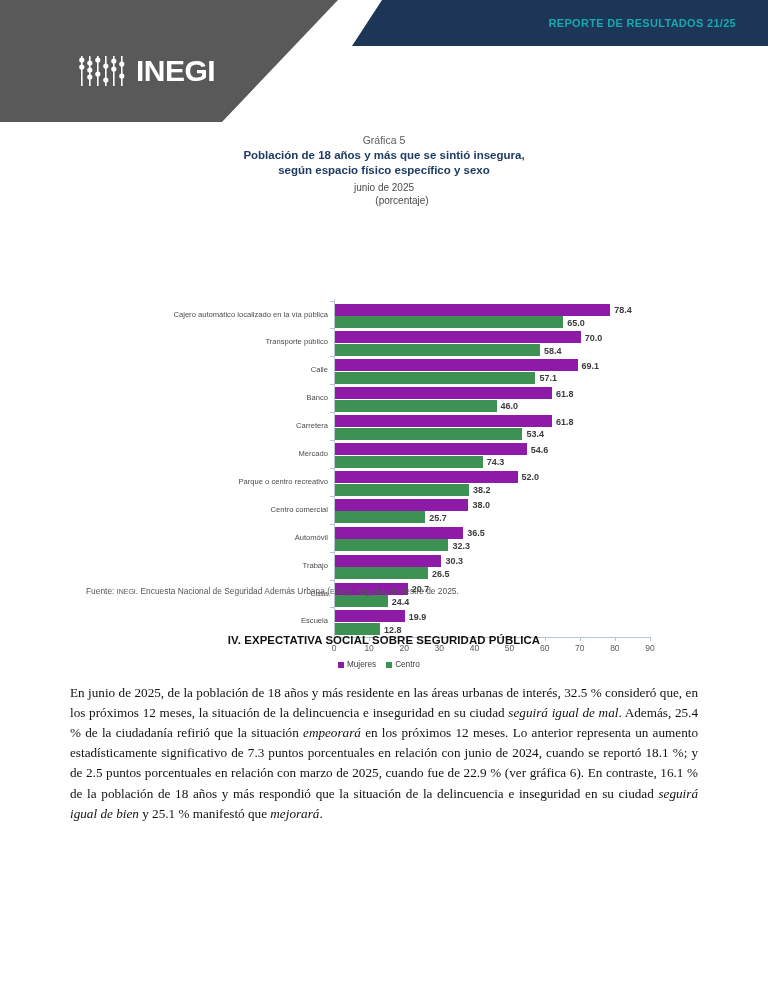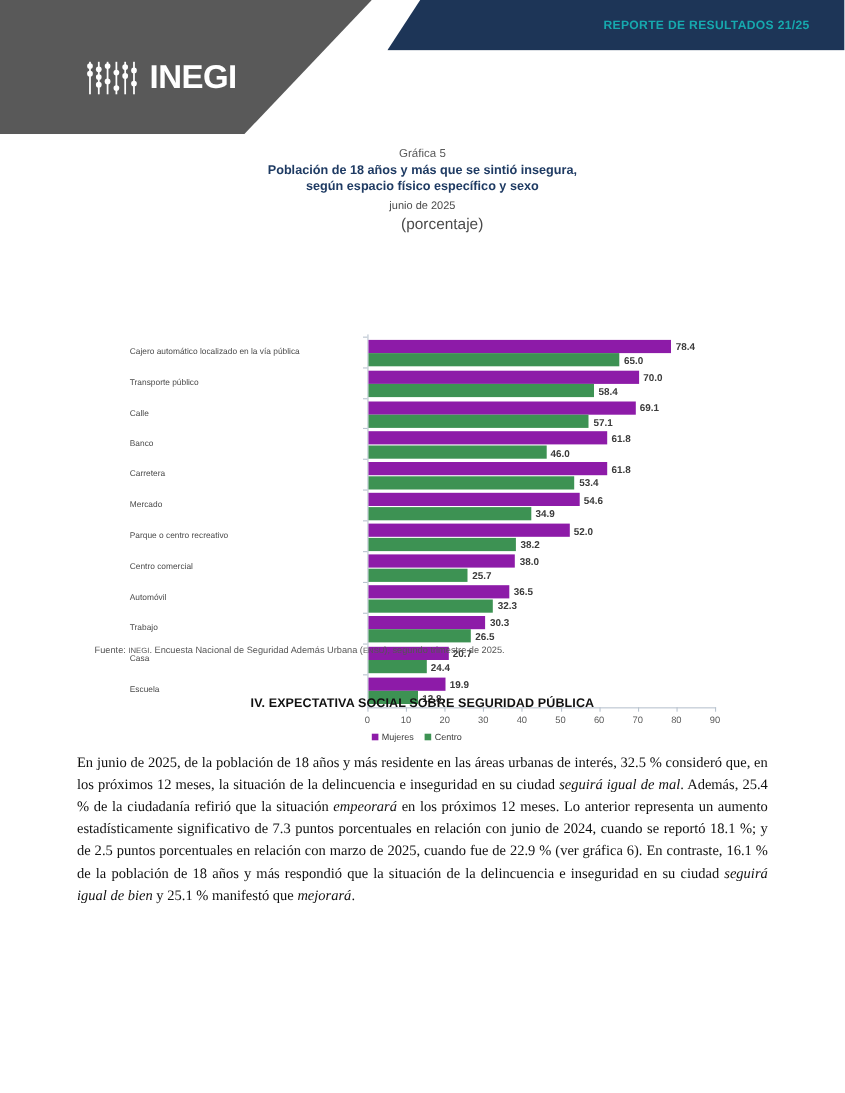--- a/index.html
+++ b/index.html
@@ -38,26 +38,26 @@
   .logo-mark{width:52px;height:30px;}
   .logo-word{color:#fff;font-weight:bold;font-size:30px;letter-spacing:-0.5px;line-height:30px;
              font-family:"Liberation Sans","DejaVu Sans",sans-serif;}
 
   
   .chart-block{position:absolute;left:0;top:134px;width:768px;}
   .chart-titles{text-align:center;color:#1f3b63;}
   .g-num{font-size:10.5px;color:#5b5b5b;font-weight:normal;margin-bottom:2px;}
   .g-t1{font-size:11.5px;font-weight:bold;line-height:1.33;color:#1f3b63;}
   .g-sub{font-size:10px;color:#4a4a4a;margin-top:2px;line-height:1.3;}
-  .g-sub2{font-size:14px;color:#4a4a4a;line-height:1.3;margin-left:36px;}
+  .g-sub2{font-size:10px;color:#4a4a4a;line-height:1.3;margin-left:36px;}
 
   .plot-wrap{position:relative;width:768px;height:345px;margin-top:6px;}
 
   .cat-label{
-    position:absolute;right:0;width:210px;
+    position:absolute;right:0;width:210px;text-align:right;
     font-size:7.6px;color:#4b4b4b;white-space:nowrap;
   }
   .axis-line{position:absolute;background:#b9c4cf;}
   .tick{position:absolute;width:1px;height:4px;background:#b9c4cf;}
   .tickL{position:absolute;width:4px;height:1px;background:#b9c4cf;}
   .bar{position:absolute;height:12px;}
   .bar.m{background:#8d1ba8;}
   .bar.h{background:#3d9253;}
   .bar-val{
     position:absolute;font-size:9px;font-weight:bold;color:#3b3b3b;white-space:nowrap;
@@ -185,21 +185,21 @@
       <div class="cat-label" style="right: 440px; top: 208.6px;">Carretera</div>
       <div class="bar m" style="left: 335px; top: 202.6px; width: 216.987px;"></div>
       <div class="bar-val" style="left: 555.987px; top: 204.1px;">61.8</div>
       <div class="bar h" style="left: 335px; top: 215.2px; width: 187.493px;"></div>
       <div class="bar-val" style="left: 526.493px; top: 216.7px;">53.4</div>
       <div class="tickL" style="left: 330px; top: 227.5px;"></div>
       <div class="cat-label" style="right: 440px; top: 236.5px;">Mercado</div>
       <div class="bar m" style="left: 335px; top: 230.5px; width: 191.707px;"></div>
       <div class="bar-val" style="left: 530.707px; top: 232px;">54.6</div>
       <div class="bar h" style="left: 335px; top: 243.1px; width: 147.818px;"></div>
-      <div class="bar-val" style="left: 486.818px; top: 244.6px;">34.9</div>
+      <div class="bar-val" style="left: 486.818px; top: 244.6px;">74.3</div>
       <div class="tickL" style="left: 330px; top: 255.4px;"></div>
       <div class="cat-label" style="right: 440px; top: 264.4px;">Parque o centro recreativo</div>
       <div class="bar m" style="left: 335px; top: 258.4px; width: 182.578px;"></div>
       <div class="bar-val" style="left: 521.578px; top: 259.9px;">52.0</div>
       <div class="bar h" style="left: 335px; top: 271px; width: 134.124px;"></div>
       <div class="bar-val" style="left: 473.124px; top: 272.5px;">38.2</div>
       <div class="tickL" style="left: 330px; top: 283.3px;"></div>
       <div class="cat-label" style="right: 440px; top: 292.3px;">Centro comercial</div>
       <div class="bar m" style="left: 335px; top: 286.3px; width: 133.422px;"></div>
       <div class="bar-val" style="left: 472.422px; top: 287.8px;">38.0</div>

